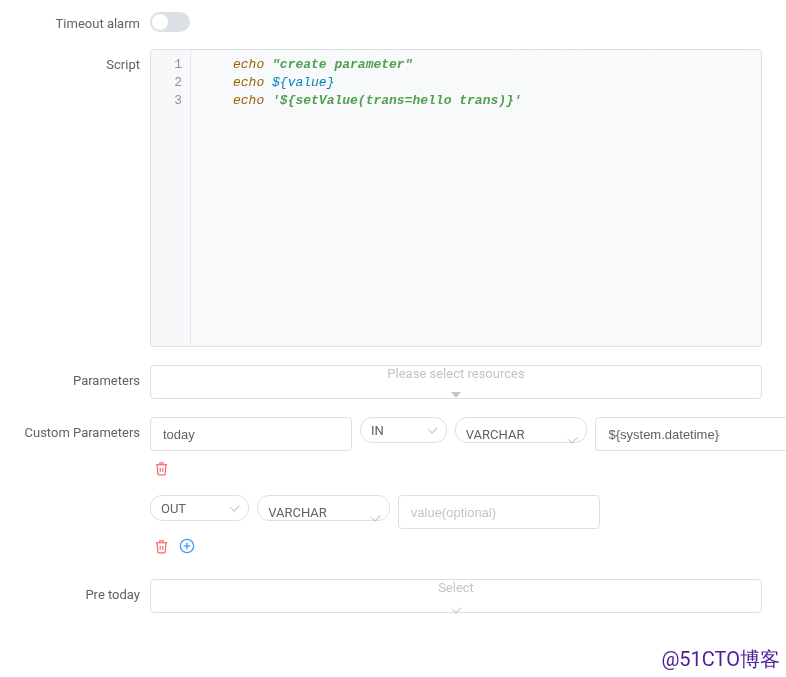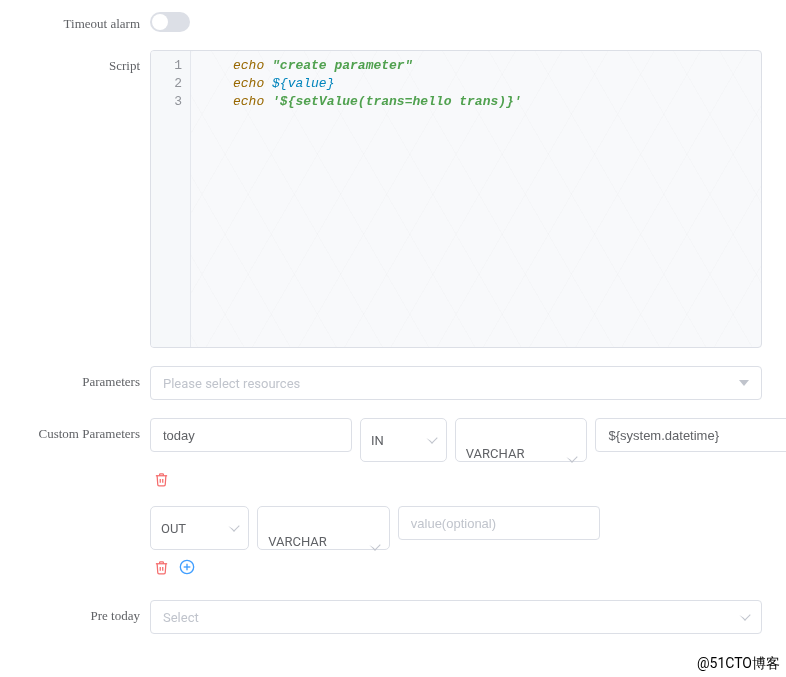--- a/index.html
+++ b/index.html
@@ -16,21 +16,20 @@
       align-items: flex-start;
       margin-bottom: 18px;
     }
     .label-col {
       width: 150px;
       flex-shrink: 0;
       text-align: right;
       padding-right: 10px;
       padding-top: 8px;
       color: #606266;
-      font-family: Liberation Serif, serif;
     }
     .control-col { flex: 1; }
     .toggle {
       display: inline-block;
       width: 40px; height: 20px;
       background: #dcdfe6;
       border-radius: 10px;
       position: relative;
       top: 4px;
       cursor: pointer;
@@ -75,20 +74,21 @@
     .tok-var { color: #0184bc; font-style: italic; }
     .input, .select {
       height: 34px;
       border: 1px solid #dcdfe6;
       border-radius: 4px;
       padding: 0 12px;
       font-size: 13px;
       color: #606266;
       background: #fff;
       outline: none;
+      flex-direction: column;
     }
     .input::placeholder { color: #c0c4cc; }
     .select {
       display: flex;
       align-items: center;
       justify-content: space-between;
       cursor: pointer;
       width: 100%;
     }
     .select .placeholder { color: #c0c4cc; }
@@ -109,23 +109,23 @@
     .param-row {
       display: flex;
       gap: 8px;
       margin-bottom: 8px;
     }
     .param-row .input { flex: 0 0 170px; }
     .param-row .input.val { flex: 0 0 170px; }
     .param-row .mini-select { flex: 0 0 76px; }
     .param-row .type-select { flex: 0 0 124px; align-items: flex-end; }
     .mini-select, .type-select {
-      height: 44px;
+      height: 26px;
       border: 1px solid #dcdfe6;
-      border-radius: 5px;
+      border-radius: 12px;
       display: flex;
       align-items: center;
       justify-content: space-between;
       padding: 0 10px;
       cursor: pointer;
       background: #fff;
       gap: 44px;
     }
     .action-icons {
       display: flex;
@@ -137,22 +137,22 @@
     .icon-btn {
       width: 18px; height: 18px;
       display: inline-flex;
       align-items: center;
       justify-content: center;
       cursor: pointer;
     }
     .watermark {
       position: fixed;
       right: 6px; bottom: 4px;
-      color: #000000;
-      font-size: 14px;
+      color: #4c1d95;
+      font-size: 20px;
     }
   </style>
 </head>
 <body>
 
 <div class="form-row">
   <div class="label-col">Timeout alarm</div>
   <div class="control-col">
     <span class="toggle"></span>
   </div>

